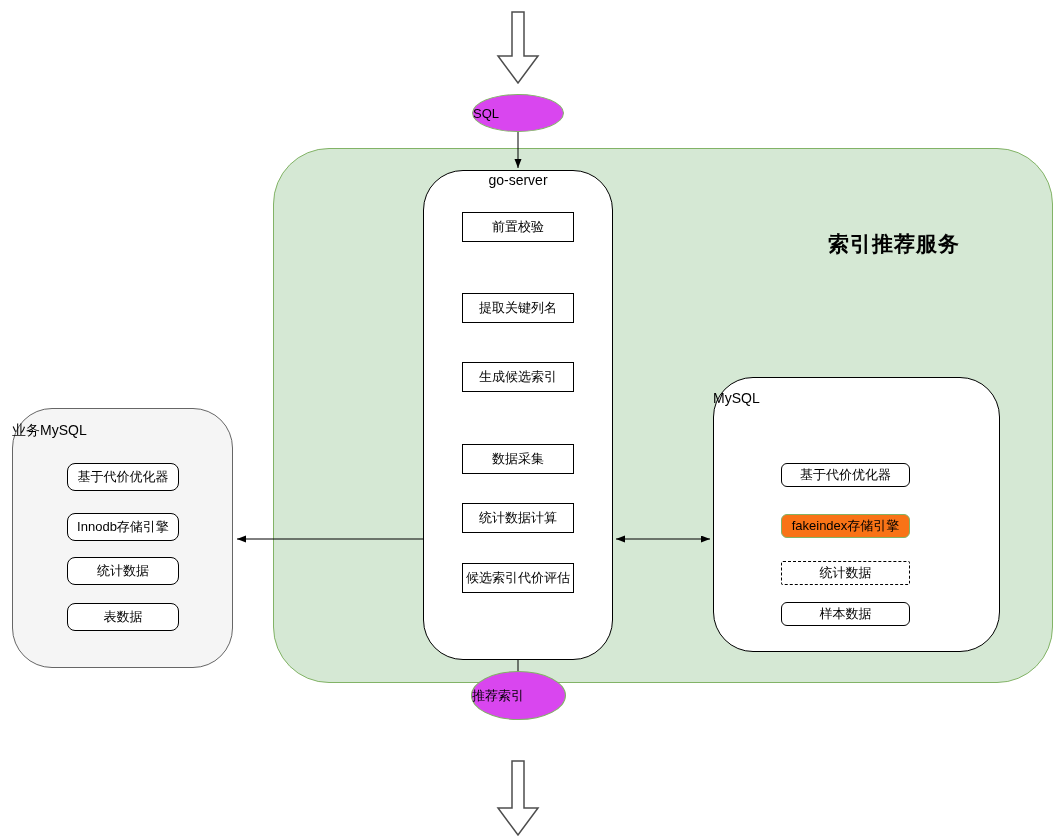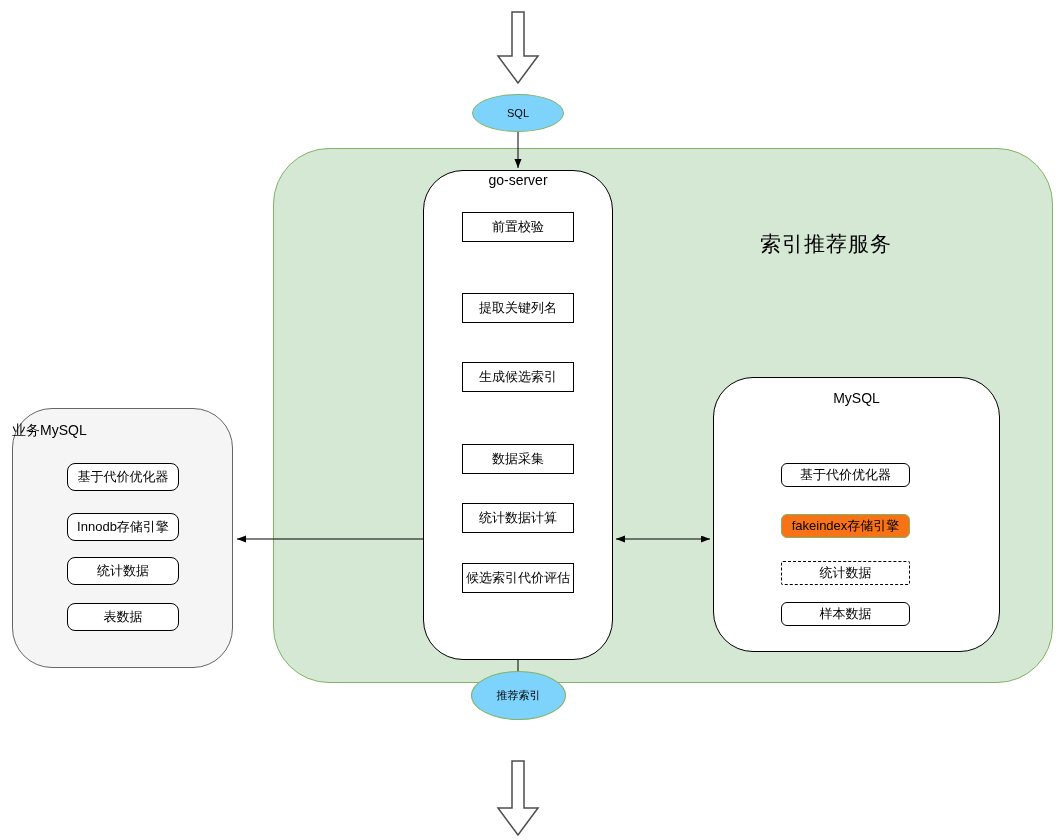--- a/index.html
+++ b/index.html
@@ -23,23 +23,23 @@
     left: 273px; top: 148px;
     width: 780px; height: 535px;
     background: #d5e8d4;
     border: 1px solid #82b366;
     border-radius: 56px;
     box-sizing: border-box;
   }
   .service-title {
     left: 760px; top: 230px;
     width: 200px;
-    text-align: left;
+    text-align: right;
     font-size: 21px;
-    font-weight: normal;
+    font-weight: bold;
     letter-spacing: 1px;
   }
 
   
   .svg-layer {
     left: 0; top: 0;
     width: 1061px; height: 840px;
     pointer-events: none;
   }
 
@@ -101,21 +101,20 @@
     left: 713px; top: 377px;
     width: 287px; height: 275px;
     background: #ffffff;
     border: 1px solid #000000;
     border-radius: 40px;
     box-sizing: border-box;
   }
   .mysql-label {
     left: 713px; top: 390px;
     width: 287px;
-    text-align: center;
     font-size: 14px;
   }
   .mysql-item {
     left: 781px;
     width: 129px; height: 24px;
     background: #ffffff;
     border: 1px solid #000000;
     border-radius: 6px;
     box-sizing: border-box;
     display: flex; align-items: center; justify-content: center;
@@ -126,26 +125,26 @@
     background: #f97316;
     border-color: #82b366;
   }
   .mysql-item.dashed {
     border-style: dashed;
     border-radius: 2px;
   }
 
   
   .ellipse {
-    background: #7dd3fc;
+    background: #d946ef;
     border: 1px solid #82b366;
     border-radius: 50%;
     box-sizing: border-box;
-    display: flex; align-items: center; justify-content: center;
-    font-size: 11px;
+    display: flex; align-items: center; 
+    font-size: 13px;
     white-space: nowrap;
   }
   .ellipse-sql { left: 472px; top: 94px; width: 92px; height: 38px; }
   .ellipse-out { left: 471px; top: 671px; width: 95px; height: 49px; }
 </style>
 </head>
 <body>
 
 <div class="stage">
 

